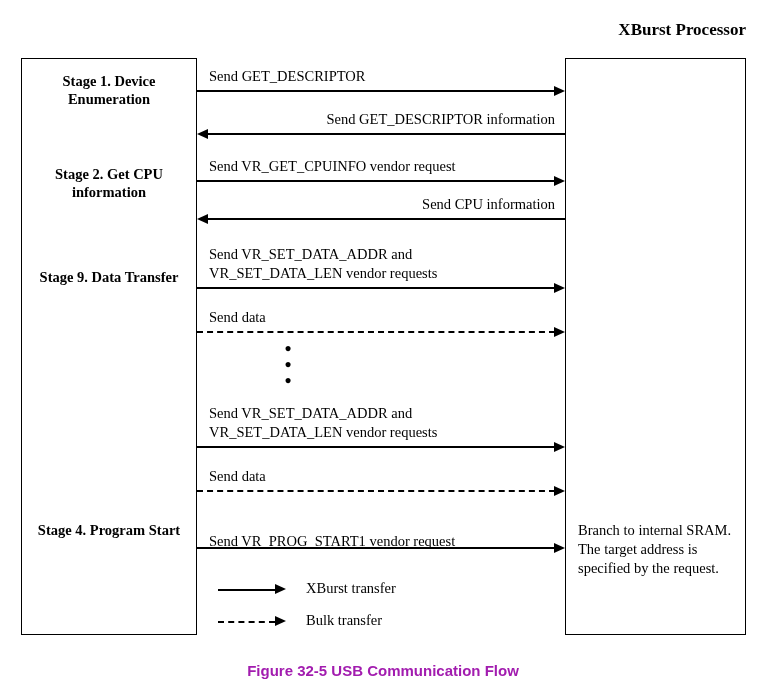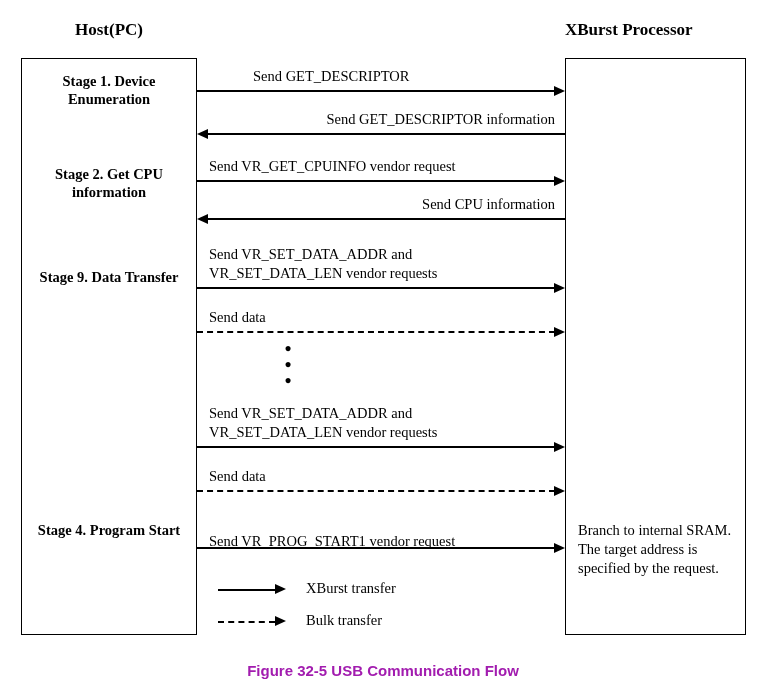--- a/index.html
+++ b/index.html
@@ -26,21 +26,21 @@
   
   .col-header {
     position: absolute;
     font-family: "Liberation Serif", "DejaVu Serif", serif;
     font-weight: bold;
     font-size: 17px;
     white-space: nowrap;
     color: #000;
   }
   #host-header   { left: 21px;  top: 20px;  width: 176px; text-align: center; }
-  #device-header { left: 565px; top: 20px;  width: 181px; text-align: left; }
+  #device-header { left: 565px; top: 20px;  width: 181px; text-align: right; }
 
   
   .lifeline-box {
     position: absolute;
     border: 1.6px solid #000;
     background: #fff;
     box-sizing: border-box;
   }
   #host-box   { left: 21px;  top: 58px; width: 176px; height: 577px; }
   #device-box { left: 565px; top: 58px; width: 181px; height: 577px; }
@@ -167,42 +167,41 @@
     font-weight: bold;
     font-size: 15px;
     color: #a21caf;
   }
 </style>
 </head>
 <body>
 
 <div class="stage-root">
 
-  <div class="col-header" id="host-header">Host(PC)</div>
   <div class="col-header" id="device-header">XBurst Processor</div>
 
   <div class="lifeline-box" id="host-box"></div>
   <div class="lifeline-box" id="device-box"></div>
 
   <div class="stage-label" id="stage-1">Stage 1.
 Device Enumeration</div>
   <div class="stage-label" id="stage-2">Stage 2.
 Get CPU
 information</div>
   <div class="stage-label" id="stage-3">Stage 9.
 Data Transfer</div>
   <div class="stage-label" id="stage-4">Stage 4.
 Program Start</div>
 
   <div class="device-note" id="note-branch">Branch to internal SRAM. The target address is specified by the request.</div>
 
   <div id="messages-layer">
       <div class="msg-line" style="left: 197px; width: 358px; top: 90px;"></div>
       <div class="arrow-head right" style="top: 85.7px; left: 554px;"></div>
-      <div class="msg-label to-right" style="top: 67px; margin-left: 44px;">Send GET_DESCRIPTOR</div>
+      <div class="msg-label to-right" style="top: 67px;">Send GET_DESCRIPTOR</div>
       <div class="msg-line" style="left: 208px; width: 357px; top: 133px;"></div>
       <div class="arrow-head left" style="top: 128.7px; left: 197px;"></div>
       <div class="msg-label to-left" style="top: 110px;">Send GET_DESCRIPTOR information</div>
       <div class="msg-line" style="left: 197px; width: 358px; top: 180px;"></div>
       <div class="arrow-head right" style="top: 175.7px; left: 554px;"></div>
       <div class="msg-label to-right" style="top: 157px;">Send VR_GET_CPUINFO vendor request</div>
       <div class="msg-line" style="left: 208px; width: 357px; top: 218px;"></div>
       <div class="arrow-head left" style="top: 213.7px; left: 197px;"></div>
       <div class="msg-label to-left" style="top: 195px;">Send CPU information</div>
       <div class="msg-line" style="left: 197px; width: 358px; top: 287px;"></div>

